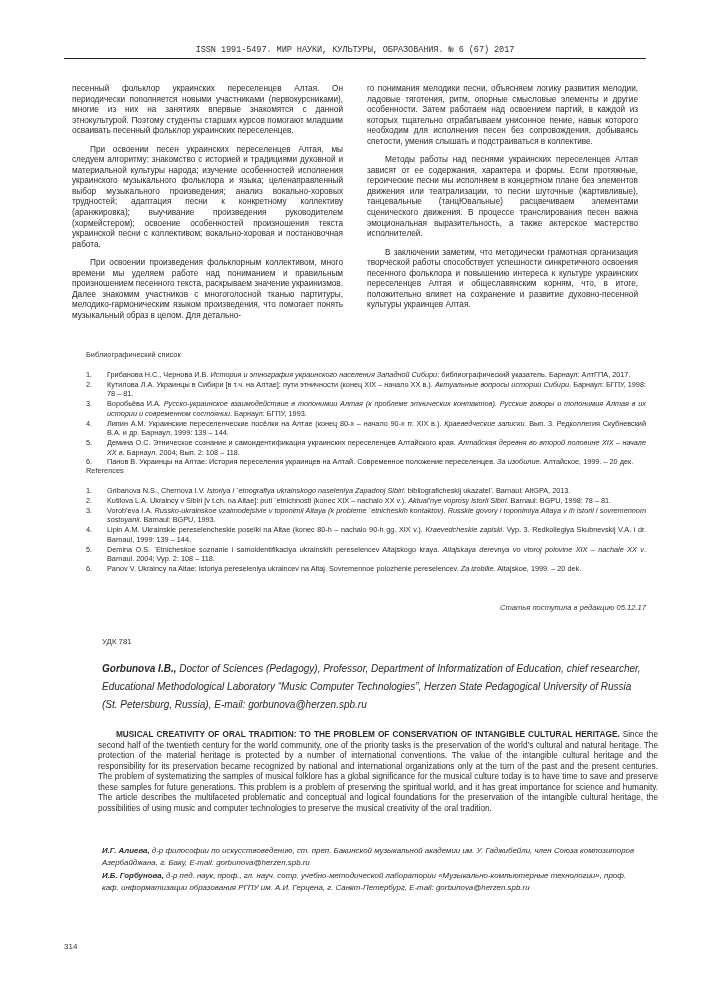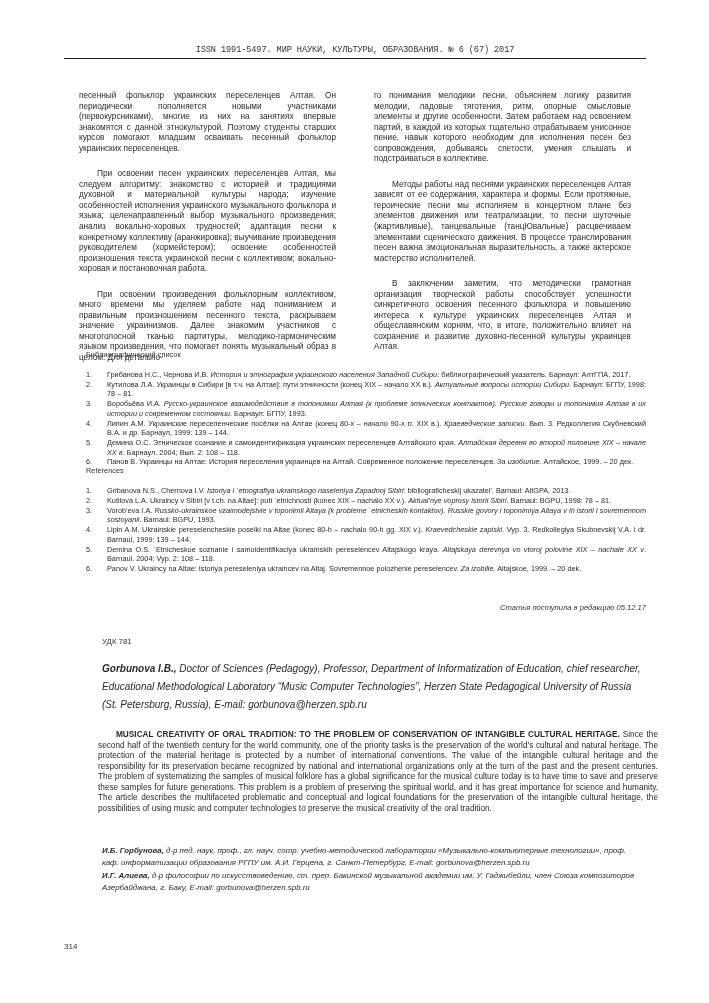--- a/index.html
+++ b/index.html
@@ -17,21 +17,21 @@
     border-top: 1px solid #222;
   }
   .cols {
     position: absolute; left: 64px; top: 76px; width: 582px;
     display: flex; justify-content: space-between;
   }
   .col {
     width: 287px; font-size: 8.25px; line-height: 10.55px; text-align: justify;
     letter-spacing: -0.02px;
   }
-  .col p { margin: 15px; }
+  .col p { margin: 8px; }
   .col p.indent { text-indent: 18px; }
   .section-title {
     position: absolute; left: 86px; font-size: 7.4px; color: #333;
   }
   .reflist {
     position: absolute; left: 86px; width: 560px; font-size: 7.3px; line-height: 9.5px;
     margin: 0; padding: 0; list-style: none;
   }
   .reflist li { position: relative; padding-left: 21px; text-align: justify; margin-bottom: 0.4px; }
   .reflist li .num { position: absolute; left: 0; top: 0; }
@@ -105,17 +105,17 @@
 
 <div class="authors-en">
   <div><b>Gorbunova I.B.,</b><span> Doctor of Sciences (Pedagogy), Professor, Department of Informatization of Education, chief researcher, Educational Methodological Laboratory “Music Computer Technologies”, Herzen State Pedagogical University of Russia (St. Petersburg, Russia), E-mail: gorbunova@herzen.spb.ru</span></div>
 </div>
 
 <div class="abstract">
   <p style="text-indent:18px"><span class="title-caps">MUSICAL CREATIVITY OF ORAL TRADITION: TO THE PROBLEM OF CONSERVATION OF INTANGIBLE CULTURAL HERITAGE.</span><span> Since the second half of the twentieth century for the world community, one of the priority tasks is the preservation of the world’s cultural and natural heritage. The protection of the material heritage is protected by a number of international conventions. The value of the intangible cultural heritage and the responsibility for its preservation became recognized by national and international organizations only at the turn of the past and the present centuries. The problem of systematizing the samples of musical folklore has a global significance for the musical culture today is to have time to save and preserve these samples for future generations. This problem is a problem of preserving the spiritual world, and it has great importance for science and humanity. The article describes the multifaceted problematic and conceptual and logical foundations for the preservation of the intangible cultural heritage, the possibilities of using music and computer technologies to preserve the musical creativity of the oral tradition.</span></p>
 </div>
 
 <div class="authors-ru">
+  <div><b>И.Г. Алиева,</b><span> д-р философии по искусствоведению, ст. преп. Бакинской музыкальной академии им. У. Гаджибейли, член Союза композиторов Азербайджана, г. Баку, E-mail: gorbunova@herzen.spb.ru</span></div>
   <div><b>И.Б. Горбунова,</b><span> д-р пед. наук, проф., гл. науч. сотр. учебно-методической лаборатории «Музыкально-компьютерные технологии», проф. каф. информатизации образования РГПУ им. А.И. Герцена, г. Санкт-Петербург, E-mail: gorbunova@herzen.spb.ru</span></div>
-  <div><b>И.Г. Алиева,</b><span> д-р философии по искусствоведению, ст. преп. Бакинской музыкальной академии им. У. Гаджибейли, член Союза композиторов Азербайджана, г. Баку, E-mail: gorbunova@herzen.spb.ru</span></div>
 </div>
 
 <div class="page-num">314</div>
 
 </body></html>

